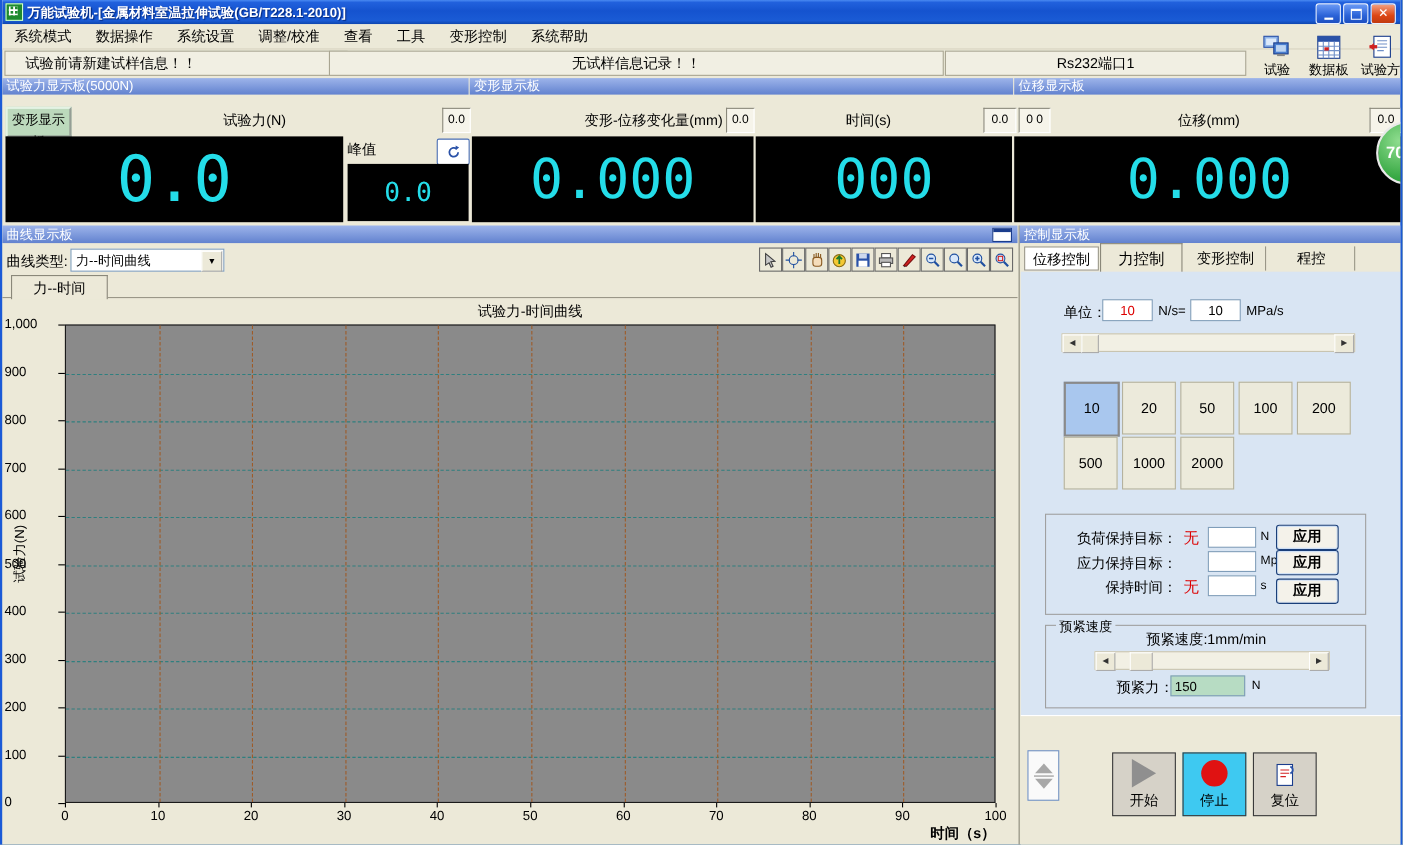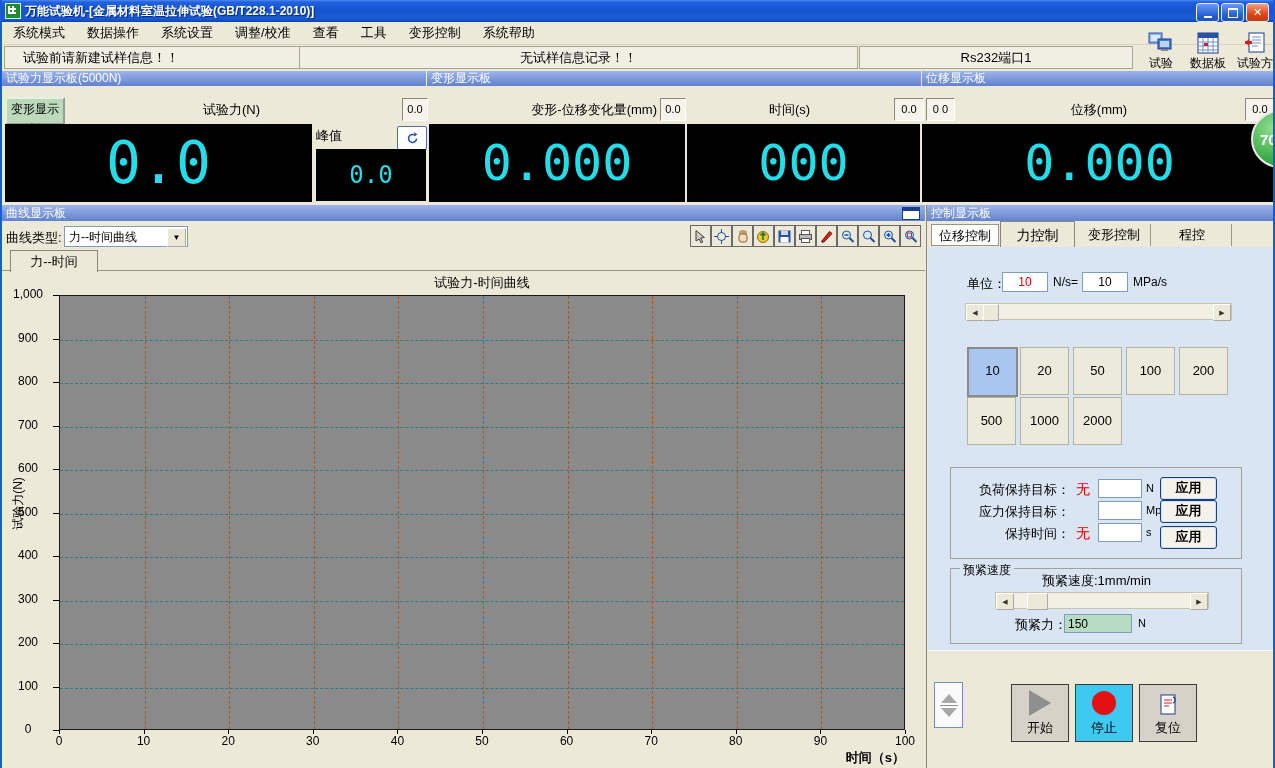--- a/index.html
+++ b/index.html
@@ -50,34 +50,34 @@
   .refreshbtn{left:395px;top:126px;width:28px;height:22px;background:#fff;border:1px solid #4a6fb5;border-radius:2px;
       display:flex;align-items:center;justify-content:center;}
 
   .badge{left:1249px;top:110px;width:54px;height:54px;border-radius:50%;
      background:radial-gradient(circle at 35% 30%,#8fdd8f,#37a843 65%,#1f8a2f);
      border:2px solid #e9e9e9;color:#fff;font-weight:bold;font-size:15px;z-index:40;
      display:flex;align-items:center;}
   .badge span{margin-left:7px;}
 
   
-  .combo{left:62px;top:226px;width:124px;height:21px;background:#fff;border:1px solid #7f9db9;box-sizing:border-box;}
+  .combo{left:62px;top:226px;width:140px;height:21px;background:#fff;border:1px solid #7f9db9;box-sizing:border-box;}
   .combo .val{position:absolute;left:4px;top:2px;font-size:12px;}
   .combo .arrow{position:absolute;right:1px;top:1px;width:17px;height:17px;background:#ece9d8;border:1px outset #fff;
         text-align:center;font-size:8px;line-height:17px;}
   .ctool{width:21px;height:22px;background:#ece9d8;border:1px solid #6a6a6a;display:flex;align-items:center;justify-content:center;padding:0;}
   .curvetab{left:8px;top:250px;width:86px;height:21px;background:#ece9d8;border:1px solid #8a887a;border-bottom:none;
       text-align:center;line-height:21px;font-size:13px;}
   .tabline{left:0;top:270px;width:923px;height:1px;background:#9a9788;}
 
   
   #plot{left:57px;top:295px;width:846px;height:435px;background:#8a8a8a;border:1px solid #1a1a1a;box-sizing:border-box;}
   .hgrid{position:absolute;left:0;right:0;height:0;border-top:1px dashed #2f7f7f;}
   .vgrid{position:absolute;top:0;bottom:0;width:0;border-left:1px dashed #9e5b28;}
-  .ytick{position:absolute;width:48px;text-align:center;font-size:12px;left:2px;}
+  .ytick{position:absolute;width:48px;text-align:left;font-size:12px;left:2px;}
   .ytickmark{position:absolute;left:51px;width:6px;height:1px;background:#000;}
   .xtick{position:absolute;top:734px;width:30px;text-align:center;font-size:12px;}
   .xtickmark{position:absolute;top:730px;width:1px;height:4px;background:#000;}
   .charttitle{left:57px;top:274px;width:846px;text-align:center;font-size:13px;}
   .xlabel{left:57px;top:749px;width:846px;text-align:right;font-size:13px;font-weight:bold;}
   .ylabel{left:-24px;top:495px;width:80px;text-align:center;font-size:12px;transform:rotate(-90deg);}
 
   
   .vdivider{left:924px;top:205px;width:1px;height:563px;background:#8a887a;}
   .ctltabs{left:926px;top:221px;width:349px;height:26px;background:#ece9d8;}

